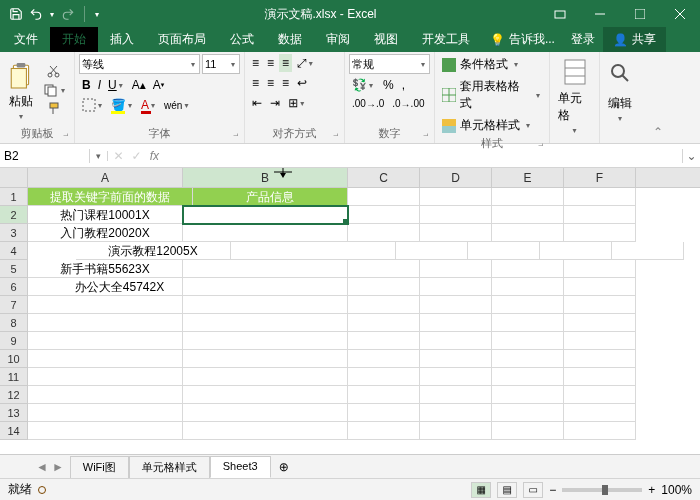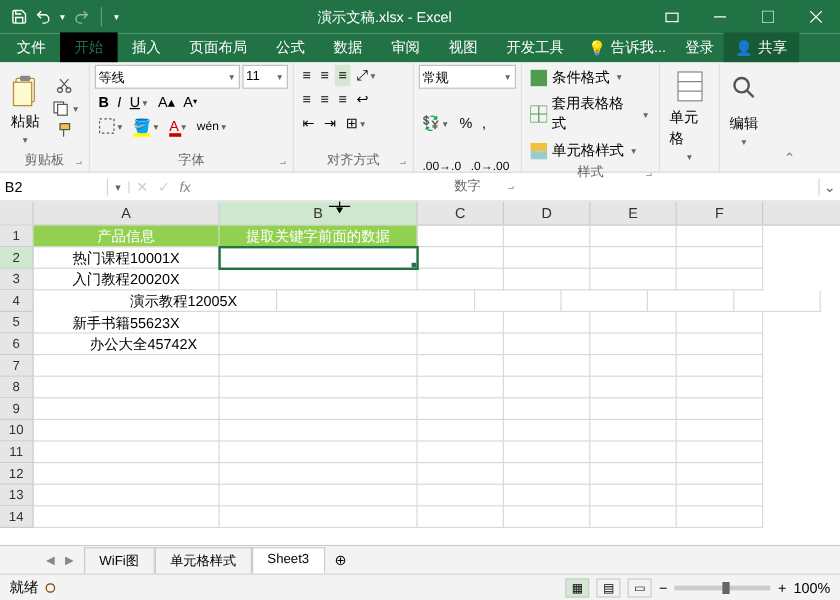--- a/index.html
+++ b/index.html
@@ -245,21 +245,21 @@
       <div style="display:flex; gap:2px;">
         <div class="btn-sm">⇤</div>
         <div class="btn-sm">⇥</div>
         <div class="btn-sm">⊞<span class="dd">▾</span></div>
       </div>
     </div>
     <div class="group-label">对齐方式</div>
   </div>
 
   <div class="group" style="width:90px">
-    <div class="group-body" style="flex-direction:column; align-items:stretch; gap:20px;">
+    <div class="group-body" style="flex-direction:column; align-items:stretch; gap:2px;">
       <div class="combo">
           <input value="常规" style="">
           <span class="dd">▾</span>
         </div>
       <div style="display:flex; gap:2px;">
         <div class="btn-sm">💱<span class="dd">▾</span></div>
         <div class="btn-sm">%</div>
         <div class="btn-sm">,</div>
       </div>
       <div style="display:flex; gap:2px;">
@@ -357,22 +357,22 @@
         <div class="ch active" style="width: 165px;">B</div>
         <div class="ch" style="width: 72px;">C</div>
         <div class="ch" style="width: 72px;">D</div>
         <div class="ch" style="width: 72px;">E</div>
         <div class="ch" style="width: 72px;">F</div>
       </div>
   </div>
   <div id="rows">
       <div class="row">
         <div class="rh">1</div>
+        <div class="cell header-cell" style="width: 165px;">提取关键字前面的数据</div>
         <div class="cell header-cell" style="width: 155px;">产品信息</div>
-        <div class="cell header-cell" style="width: 165px;">提取关键字前面的数据</div>
         <div class="cell" style="width: 72px;"></div>
         <div class="cell" style="width: 72px;"></div>
         <div class="cell" style="width: 72px;"></div>
         <div class="cell" style="width: 72px;"></div>
       </div>
       <div class="row">
         <div class="rh active">2</div>
         <div class="cell data-c" style="width: 155px;">热门课程10001X</div>
         <div class="cell selected" style="width: 165px;"></div>
         <div class="cell" style="width: 72px;"></div>

